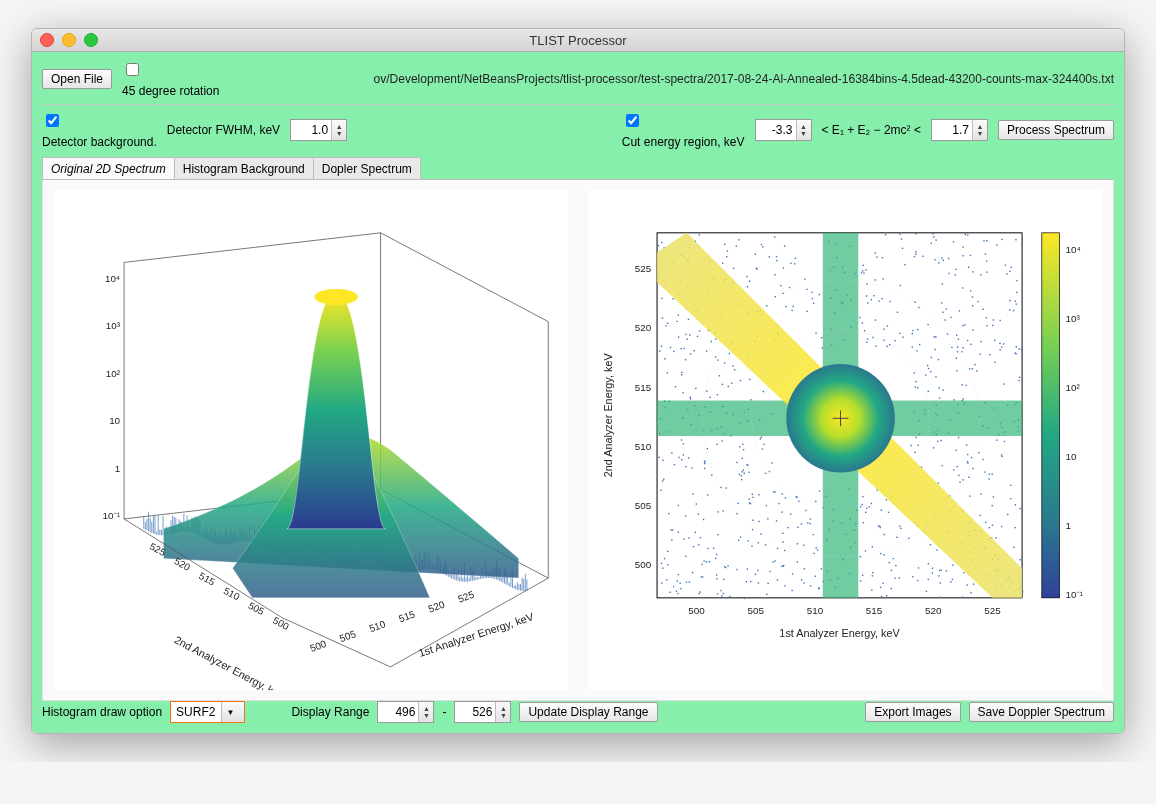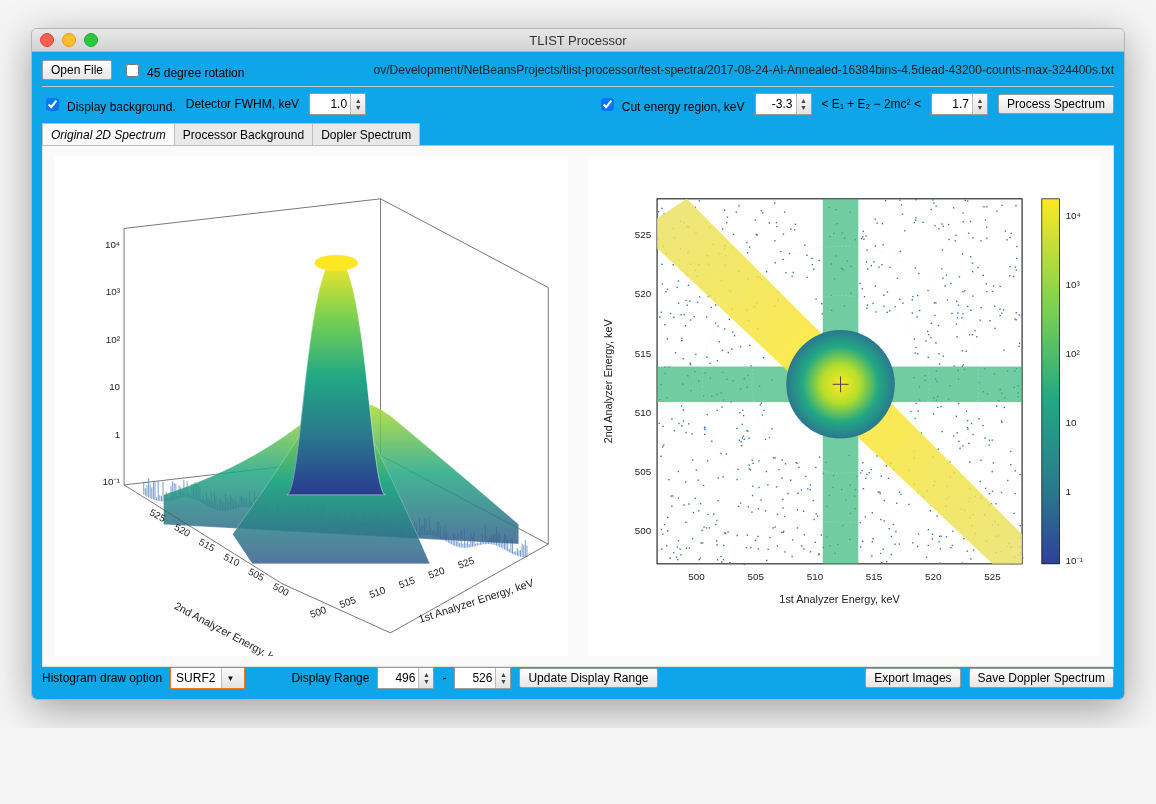--- a/index.html
+++ b/index.html
@@ -30,21 +30,21 @@
   }
   .traffic { display: flex; gap: 8px; }
   .dot { width: 12px; height: 12px; border-radius: 50%; }
   .dot.red { background: #ff5f57; border: 0.5px solid #e24238; }
   .dot.yellow { background: #ffbd2e; border: 0.5px solid #e1a116; }
   .dot.green { background: #28c940; border: 0.5px solid #1bad2b; }
   .titlebar-title {
     position: absolute; left: 0; right: 0; text-align: center;
     font-size: 13px; color: #333; pointer-events: none;
   }
-  .content { padding: 8px 10px 10px 10px; background: #0ea5e9; }
+  .content { padding: 8px 10px 10px 10px; background: #86efac; }
   .row { display: flex; align-items: center; gap: 10px; }
   .btn {
     background: linear-gradient(#fdfdfd, #e6e6e6);
     border: 1px solid #9a9a9a;
     border-radius: 2px;
     padding: 2px 8px;
     font-size: 12px;
     cursor: pointer;
   }
   .filepath {
@@ -52,21 +52,21 @@
     font-size: 12px;
     color: #222;
     white-space: nowrap;
     overflow: hidden;
     text-overflow: ellipsis;
     max-width: 820px;
   }
   hr.sep {
     border: none; border-top: 1px solid #c8c8c8; margin: 6px 0;
   }
-  .check { display: inline-flex; align-items: flex-end; gap: 5px; }
+  .check { display: inline-flex; align-items: flex-start; gap: 5px; flex-direction: column; }
   .check input { width: 13px; height: 13px; }
   .spin {
     display: inline-flex; align-items: center;
     border: 1px solid #9a9a9a; background: #fff; height: 20px;
   }
   .spin input {
     border: none; width: 34px; text-align: right; padding: 0 3px;
     font-size: 12px; outline: none;
   }
   .spin .arrows {
@@ -147,21 +147,21 @@
         <span>45 degree rotation</span>
       </label>
       <div class="filepath">ov/Development/NetBeansProjects/tlist-processor/test-spectra/2017-08-24-Al-Annealed-16384bins-4.5dead-43200-counts-max-324400s.txt</div>
     </div>
 
     <hr class="sep">
 
     <div class="row">
       <label class="check">
         <input type="checkbox" checked="" style="">
-        <span>Display background.</span>
+        <span>Detector background.</span>
       </label>
       <span>Detector FWHM, keV</span>
       <span class="spin">
         <input value="1.0" style="">
         <span class="arrows">▲<br>▼</span>
       </span>
 
       <div class="spacer"></div>
 
       <label class="check">
@@ -175,21 +175,21 @@
       <span>&lt; E₁ + E₂ − 2mc² &lt;</span>
       <span class="spin">
         <input value="1.7" style="">
         <span class="arrows">▲<br>▼</span>
       </span>
       <button class="btn">Process Spectrum</button>
     </div>
 
     <div class="tabs">
       <div class="tab active">Original 2D Spectrum</div>
-      <div class="tab">Processor Background</div>
+      <div class="tab">Histogram Background</div>
       <div class="tab">Dopler Spectrum</div>
     </div>
 
     <div class="panel">
 
       <div class="plotbox">
         <svg viewBox="0 0 520 480" width="100%" height="100%">
           <defs>
             <linearGradient id="vir" x1="0" y1="1" x2="0" y2="0">
               <stop offset="0" stop-color="#2a3a8f"></stop>

